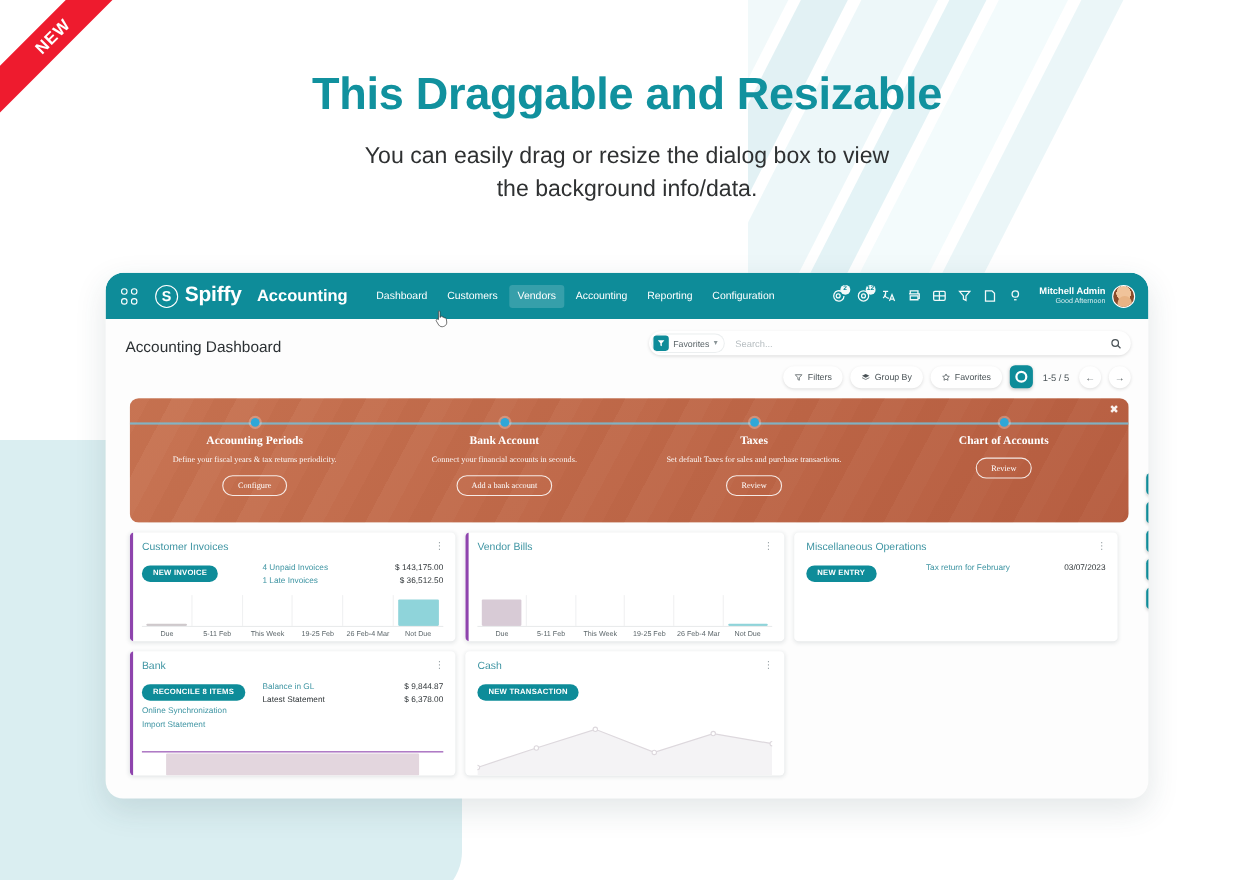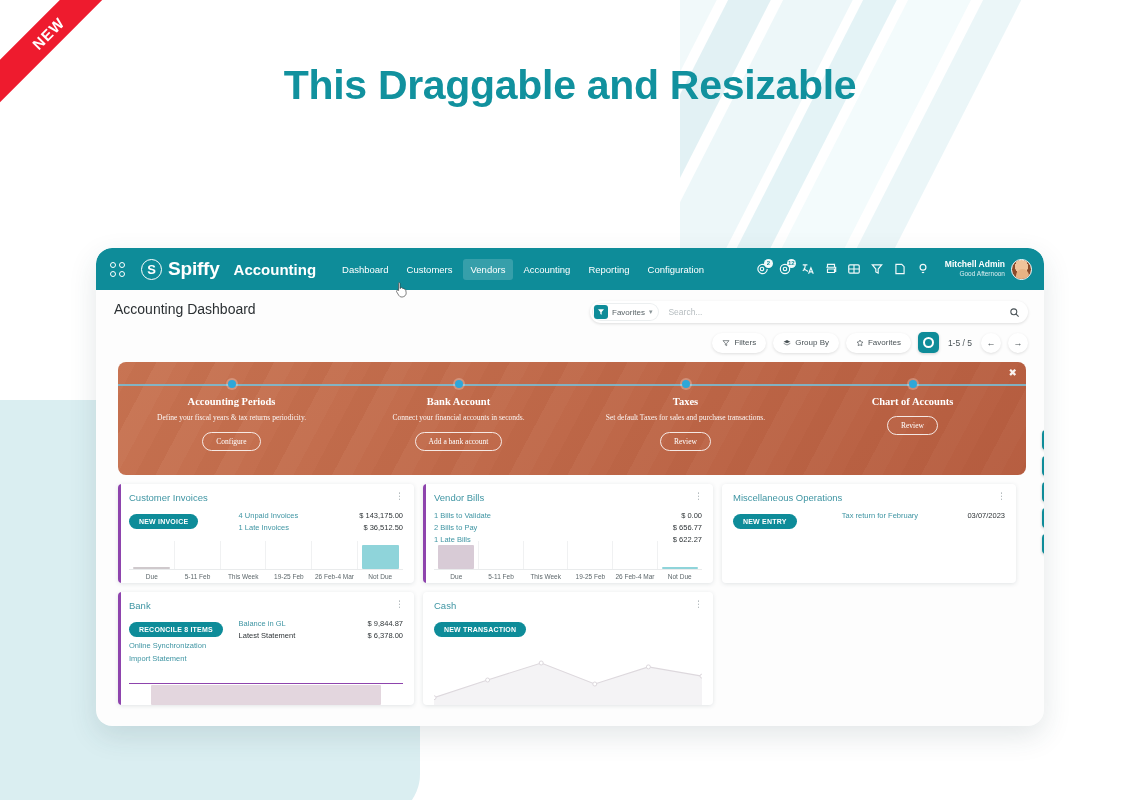--- a/index.html
+++ b/index.html
@@ -122,21 +122,21 @@
   #avatar::after{
     content:""; position:absolute; left:4px; top:9px; width:13px; height:13px;
     background:#e8b384; border-radius:50% 50% 45% 45%;
   }
 
   #cursor { position: absolute; left: 298px; top: 33px; z-index: 20; }
   #cursor svg { width: 15px; height: 18px; display: block; }
 
   
   #control-bar { padding: 11px 16px 0 18px; position: relative; }
-  #control-top { display: flex; align-items: flex-start; }
+  #control-top { display: flex; align-items: flex-end; }
   #page-title { font-size: 14px; color: #2b3033; font-weight: normal; }
   #searchbar {
     margin-left: auto; width: 438px; height: 22px;
     background: #fff; border-radius: 11px;
     box-shadow: 0 1px 3px rgba(0,0,0,.13);
     display: flex; align-items: center; padding: 0 8px 0 2px;
   }
   #fav-chip {
     display: flex; align-items: center; gap: 4px;
     background: #fff; border-radius: 10px; padding: 2px 7px 2px 2px;
@@ -282,20 +282,24 @@
 <div id="bg-blob"></div>
 
 <div id="new-ribbon">
   <div class="band">
       <span>NEW</span>
     </div>
 </div>
 
 <div id="hero">
   <div id="hero-title">This Draggable and Resizable</div>
+  <div id="hero-sub">
+    <div>You can easily drag or resize the dialog box to view</div>
+    <div>the background info/data.</div>
+  </div>
 </div>
 
 <div id="app-window">
 
   <div id="navbar">
     <div id="apps-grid">
         <b></b>
         <b></b>
         <b></b>
         <b></b>
@@ -505,34 +509,20 @@
           </div>
       </div>
     </div>
 
     <div class="card accent" style="width:290px;height:99px">
       <div class="card-head">
         <div class="card-title">Vendor Bills</div>
         <div class="card-kebab">⋮</div>
       </div>
       <div class="card-body">
-        <div class="stats">
-          <div class="stat-row">
-            <span class="stat-label">1 Bills to Validate</span>
-            <span class="stat-val">$ 0.00</span>
-          </div>
-          <div class="stat-row">
-            <span class="stat-label">2 Bills to Pay</span>
-            <span class="stat-val">$ 656.77</span>
-          </div>
-          <div class="stat-row">
-            <span class="stat-label">1 Late Bills</span>
-            <span class="stat-val">$ 622.27</span>
-          </div>
-        </div>
       </div>
       <div class="chart">
         <div class="chart-grid" id="vb-grid">
             <div class="cell">
               <div class="bar" style="height: 24px; background: rgb(216, 203, 214);"></div>
             </div>
             <div class="cell"></div>
             <div class="cell"></div>
             <div class="cell"></div>
             <div class="cell"></div>

